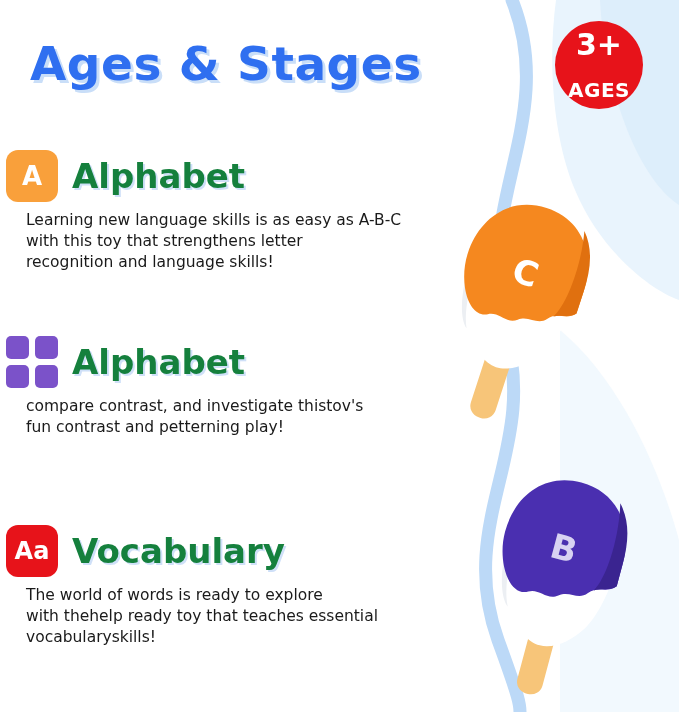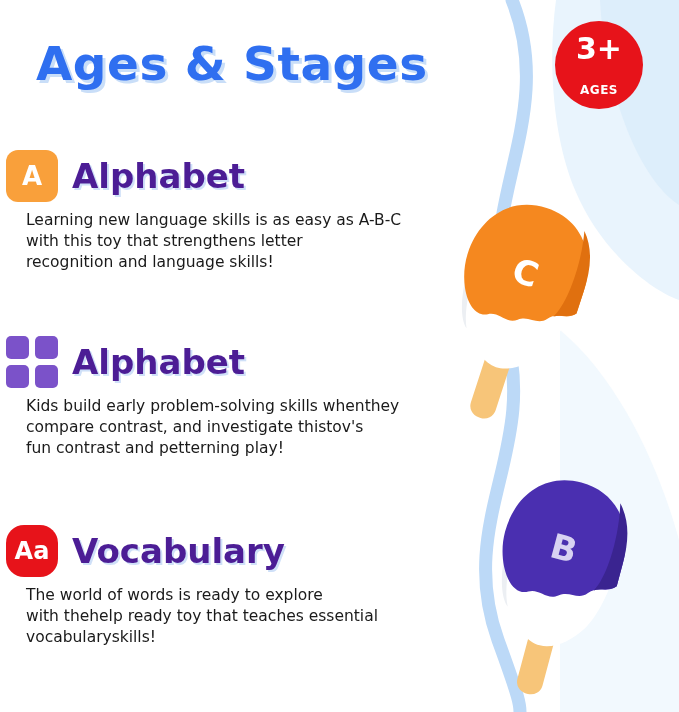--- a/index.html
+++ b/index.html
@@ -11,21 +11,21 @@
     position:relative;
   }
 
   
   #bg-wrap{position:absolute;inset:0;overflow:hidden;}
   #bg-svg{position:absolute;top:0;left:0;}
 
   
   #title{
     position:absolute;
-    left:36px; top:36px;
+    left:30px; top:36px;
     font-family:"DejaVu Sans", sans-serif;
     font-weight:bold;
     font-size:47px;
     letter-spacing:0.5px;
     color:#2f6ff0;
     text-shadow:3px 3px 0 #c9def8;
     white-space:nowrap;
   }
 
   
@@ -34,42 +34,42 @@
     left:555px; top:21px;
     width:88px;height:88px;
     border-radius:50%;
     background:#e7131a;
     color:#ffffff;
     display:flex;flex-direction:column;
     align-items:center;justify-content:center;
     line-height:1;
   }
   #age-badge .num{font-size:30px;font-weight:bold;letter-spacing:0px;}
-  #age-badge .lbl{font-size:12px;font-weight:bold;margin-top:20px;letter-spacing:0.5px;}
+  #age-badge .lbl{font-size:20px;font-weight:bold;margin-top:20px;letter-spacing:0.5px;}
 
   
   .feature{position:absolute;left:6px;width:430px;}
   .feat-head{display:flex;align-items:center;height:56px;}
   .feat-icon{
     width:52px;height:52px;border-radius:12px;
     display:flex;align-items:center;justify-content:center;
     color:#ffffff;font-weight:bold;flex:none;
     margin-right:14px;
   }
   .feat-icon.orange{background:#f9a03b;font-size:26px;}
   .feat-icon.purple{background:transparent;}
-  .feat-icon.red{background:#e7131a;font-size:24px;border-radius:18px;}
+  .feat-icon.red{background:#e7131a;font-size:24px;}
   .squares{
     width:52px;height:52px;
     display:grid;grid-template-columns:1fr 1fr;grid-template-rows:1fr 1fr;
     gap:6px;
   }
   .squares span{background:#7b52c9;border-radius:5px;display:block;}
   .feat-title{
-    font-weight:bold;font-size:34px;color:#4c1d95;
+    font-weight:bold;font-size:34px;color:#15803d;
     text-shadow:2px 2px 0 #cfe0f8;
     white-space:nowrap;
   }
   .feat-body{
     margin-top:6px;
     font-size:15.5px;
     line-height:21px;
     color:#1a1a1a;
     font-family:"DejaVu Sans", sans-serif;
   }
@@ -124,21 +124,20 @@
       <div class="squares">
         <span></span>
           <span></span>
           <span></span>
           <span></span>
       </div>
     </div>
     <div class="feat-title">Alphabet</div>
   </div>
   <div class="feat-body">
-    <div>Kids build early problem-solving skills whenthey</div>
     <div>compare contrast, and investigate thistov's</div>
     <div>fun contrast and petterning play!</div>
   </div>
 </div>
 
 <div class="feature" id="feature-2">
   <div class="feat-head">
     <div class="feat-icon red">
       <span>Aa</span>
     </div>

